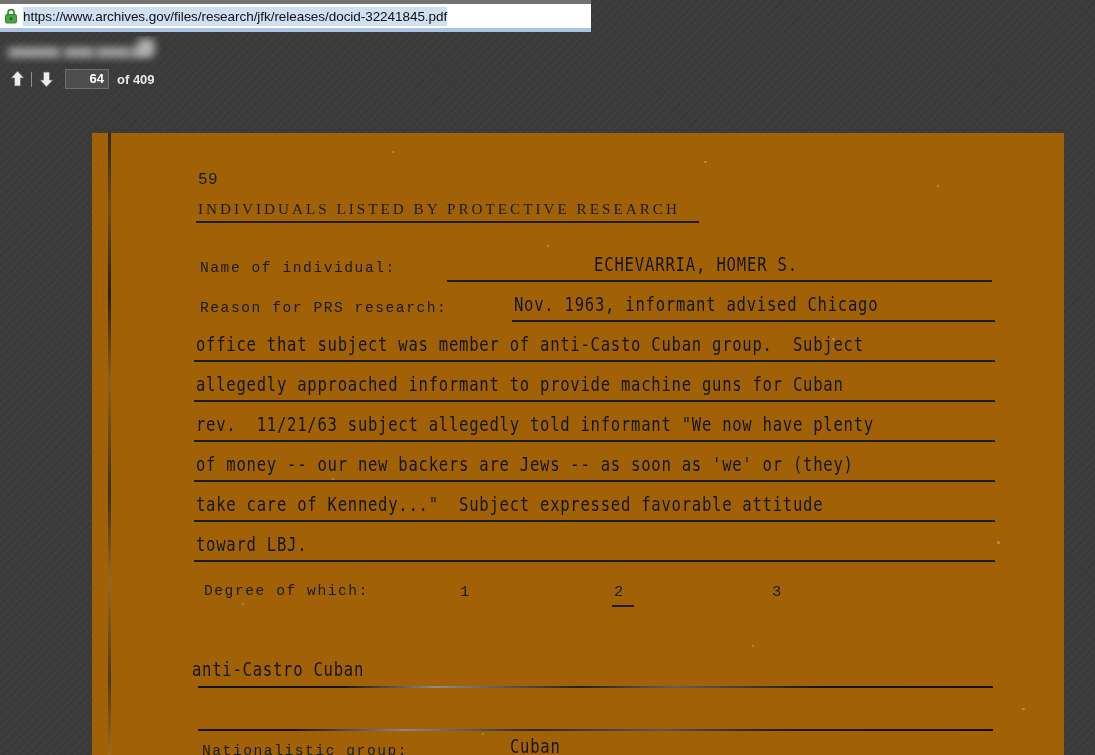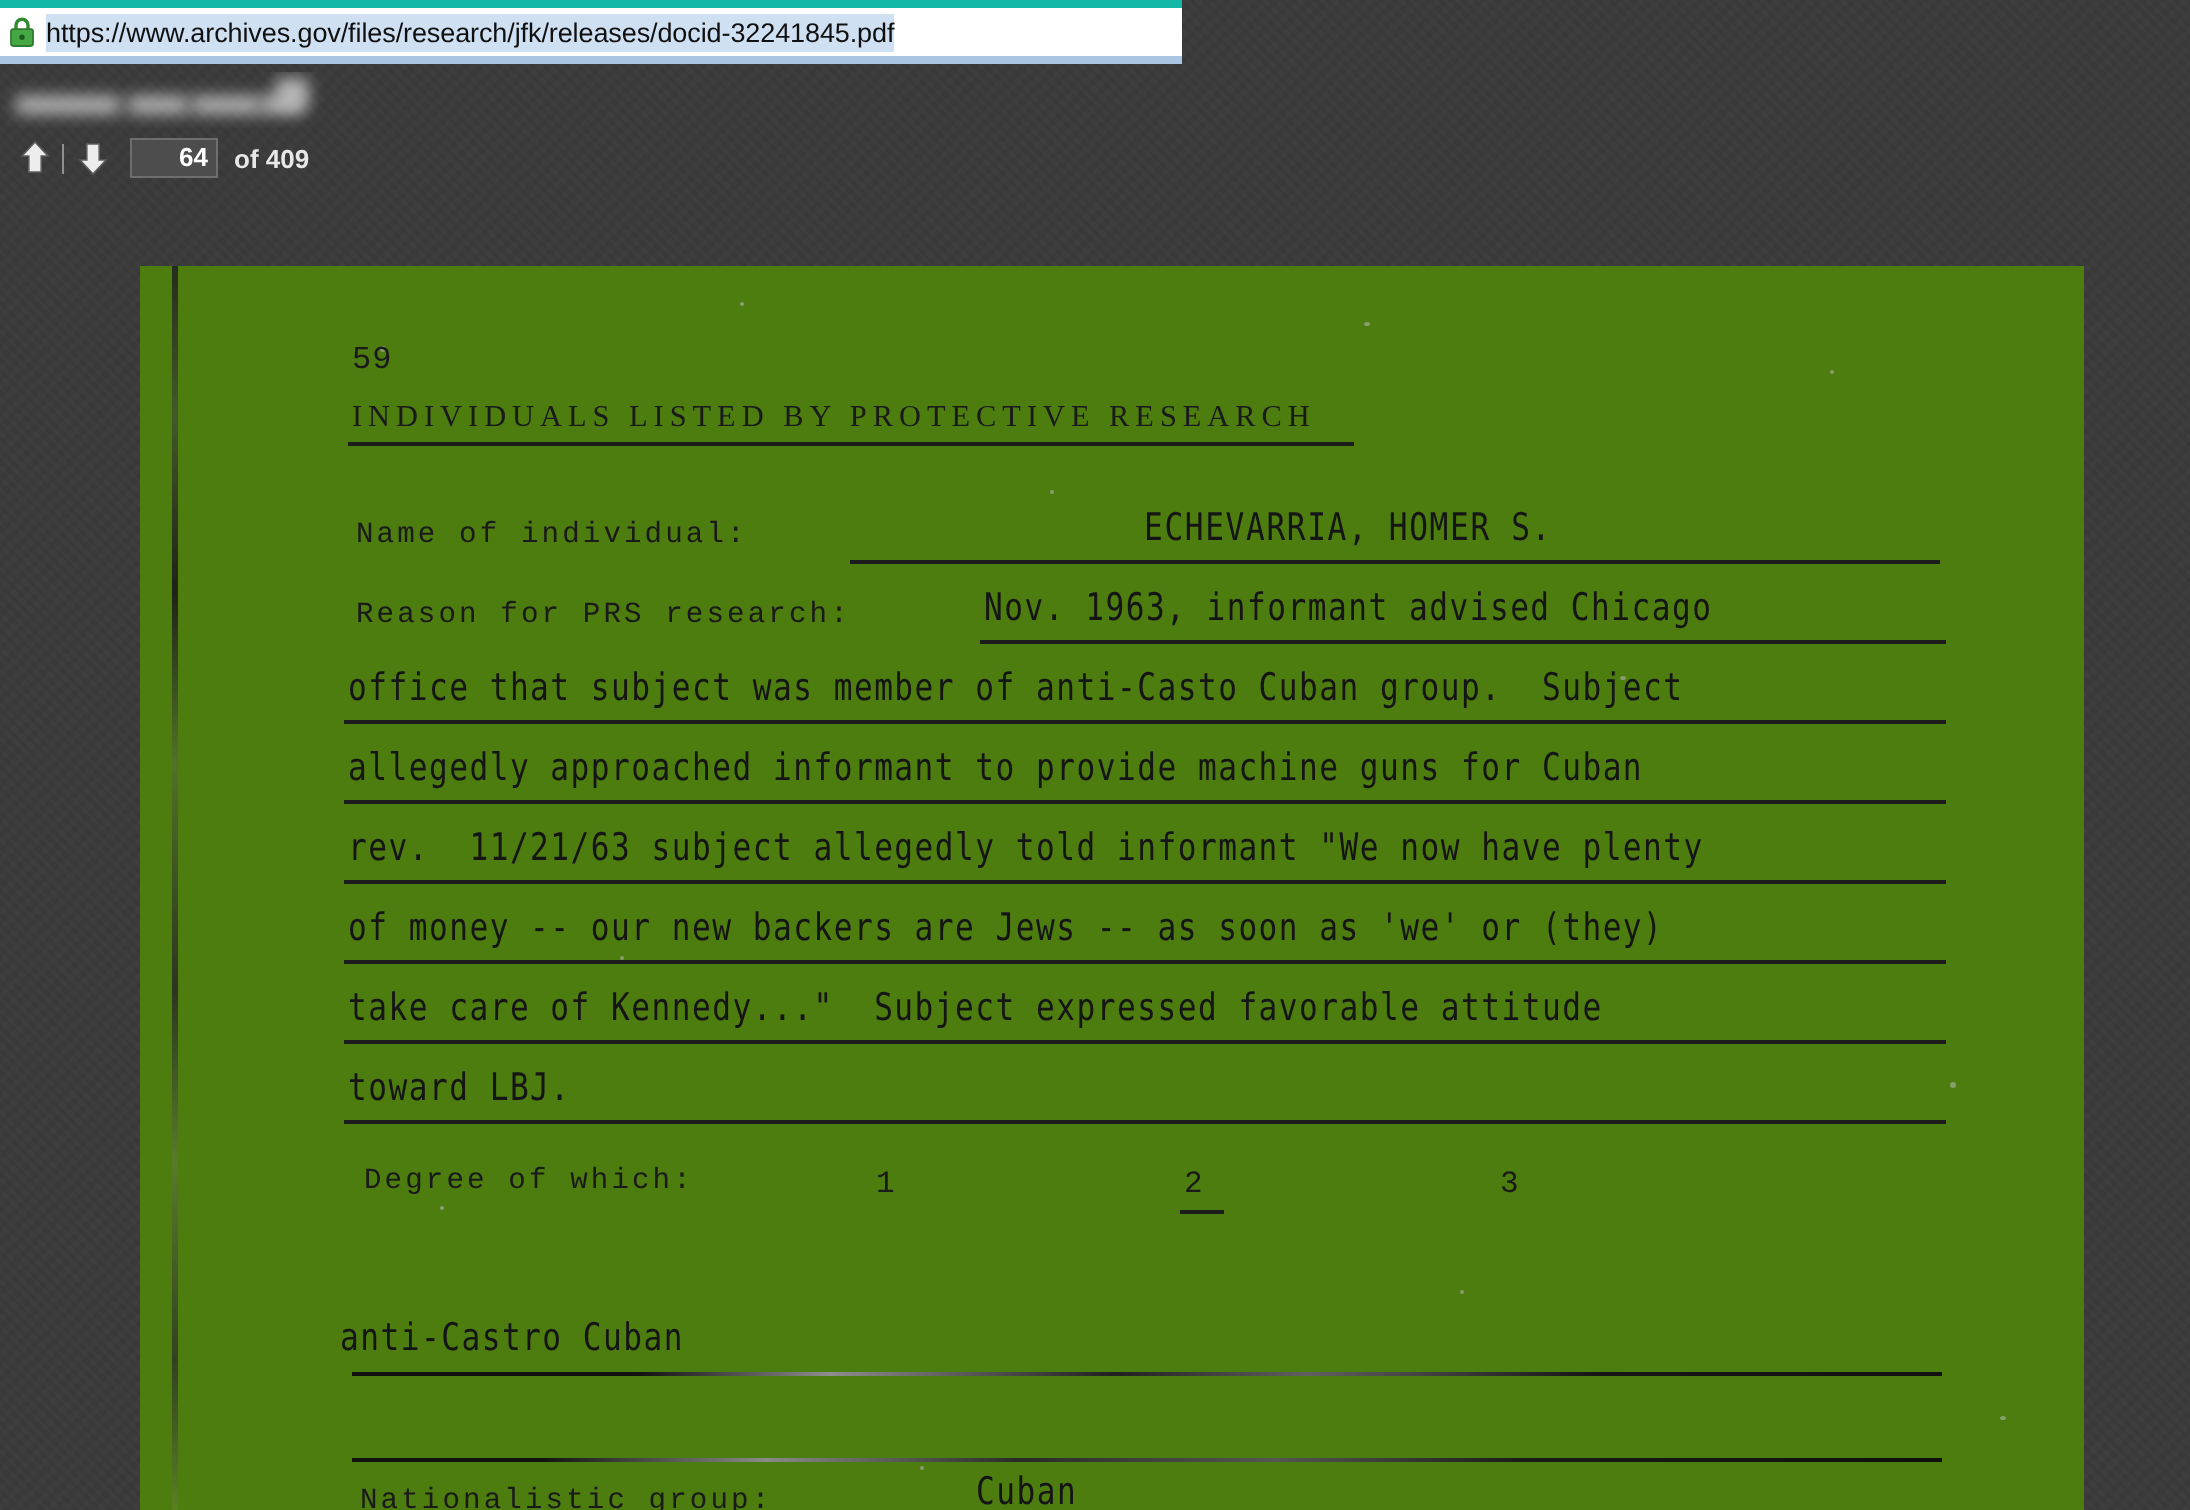--- a/index.html
+++ b/index.html
@@ -31,21 +31,21 @@
       #3a3a3a;
   }
 
   
   .urlbar {
     position: absolute;
     left: 0; top: 0;
     width: 591px;
     height: 32px;
     background: #ffffff;
-    border-top: 4px solid #14b8a6;
+    border-top: 4px solid #737373;
     border-bottom: 4px solid #a8c6e2;
     display: flex;
     align-items: center;
     z-index: 30;
     padding-left: 2px;
   }
   .lock-icon {
     width: 14px;
     height: 16px;
     flex: 0 0 14px;
@@ -160,25 +160,25 @@
     font-family: "Liberation Mono", monospace;
     font-weight: bold;
     font-size: 14.5px;
     letter-spacing: 1.3px;
     color: #0d0d0d;
     white-space: pre;
   }
 
   .doc-body {
     position: absolute;
-    left: 70px;
+    left: 92px;
     top: 133px;
     width: 972px;
     height: 622px;
-    background: #4d7c0f;
+    background: #a16207;
     z-index: 10;
     overflow: hidden;
   }
 
   
   .scan-spine {
     position: absolute;
     left: 16px;
     top: 0;
     width: 3px;

